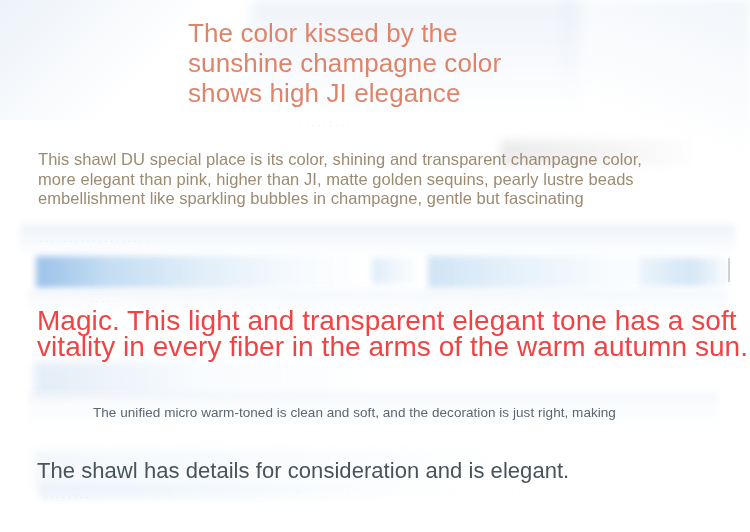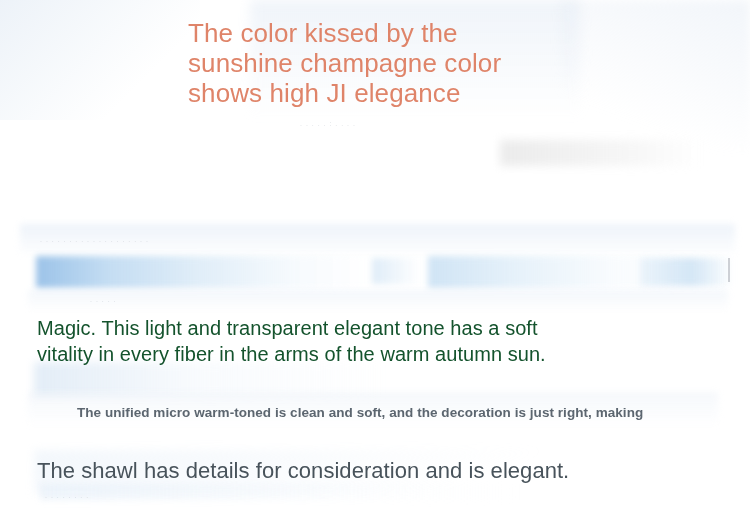--- a/index.html
+++ b/index.html
@@ -131,34 +131,33 @@
   #para-champagne {
     left: 38px;
     top: 150px;
     font-size: 16.5px;
     line-height: 19.5px;
     color: #9c8b72;
     letter-spacing: 0.05px;
   }
   #para-magic {
     left: 37px;
-    top: 315px;
-    font-size: 20px;
+    top: 308px;
+    font-size: 28px;
     line-height: 26px;
-    color: #14532d;
+    color: #ef4444;
     letter-spacing: 0.05px;
   }
   #para-unified {
-    left: 77px;
+    left: 93px;
     top: 404px;
     font-size: 13.5px;
     line-height: 17px;
     color: #5c6670;
     letter-spacing: 0.05px;
-    font-weight: bold;
   }
   #para-details {
     left: 37px;
     top: 459px;
     font-size: 22px;
     line-height: 23px;
     color: #48535b;
     letter-spacing: 0.05px;
   }
 </style>
@@ -187,20 +186,23 @@
 
   <div class="ghost-line" style="left:300px; top:120px;">. . .  . . :  . .     . .</div>
   <div class="ghost-line" style="left:40px; top:236px;">.  .   .  .        .   .  .      .      . .  .    .     .   .   .  .  . . .</div>
   <div class="ghost-line" style="left:90px; top:296px;">.         .        .            .   .</div>
   <div class="ghost-line" style="left:45px; top:492px;">.  .    .        .      .            .           . .</div>
 
   <div class="txt" id="heading">The color kissed by the
 sunshine champagne color
 shows high JI elegance</div>
 
+  <div class="txt" id="para-champagne">This shawl DU special place is its color, shining and transparent champagne color,
+more elegant than pink, higher than JI, matte golden sequins, pearly lustre beads
+embellishment like sparkling bubbles in champagne, gentle but fascinating</div>
 
   <div class="txt" id="para-magic">Magic. This light and transparent elegant tone has a soft
 vitality in every fiber in the arms of the warm autumn sun.</div>
 
   <div class="txt" id="para-unified">The unified micro warm-toned is clean and soft, and the decoration is just right, making</div>
 
   <div class="txt" id="para-details">The shawl has details for consideration and is elegant.</div>
 
 </div>
 

